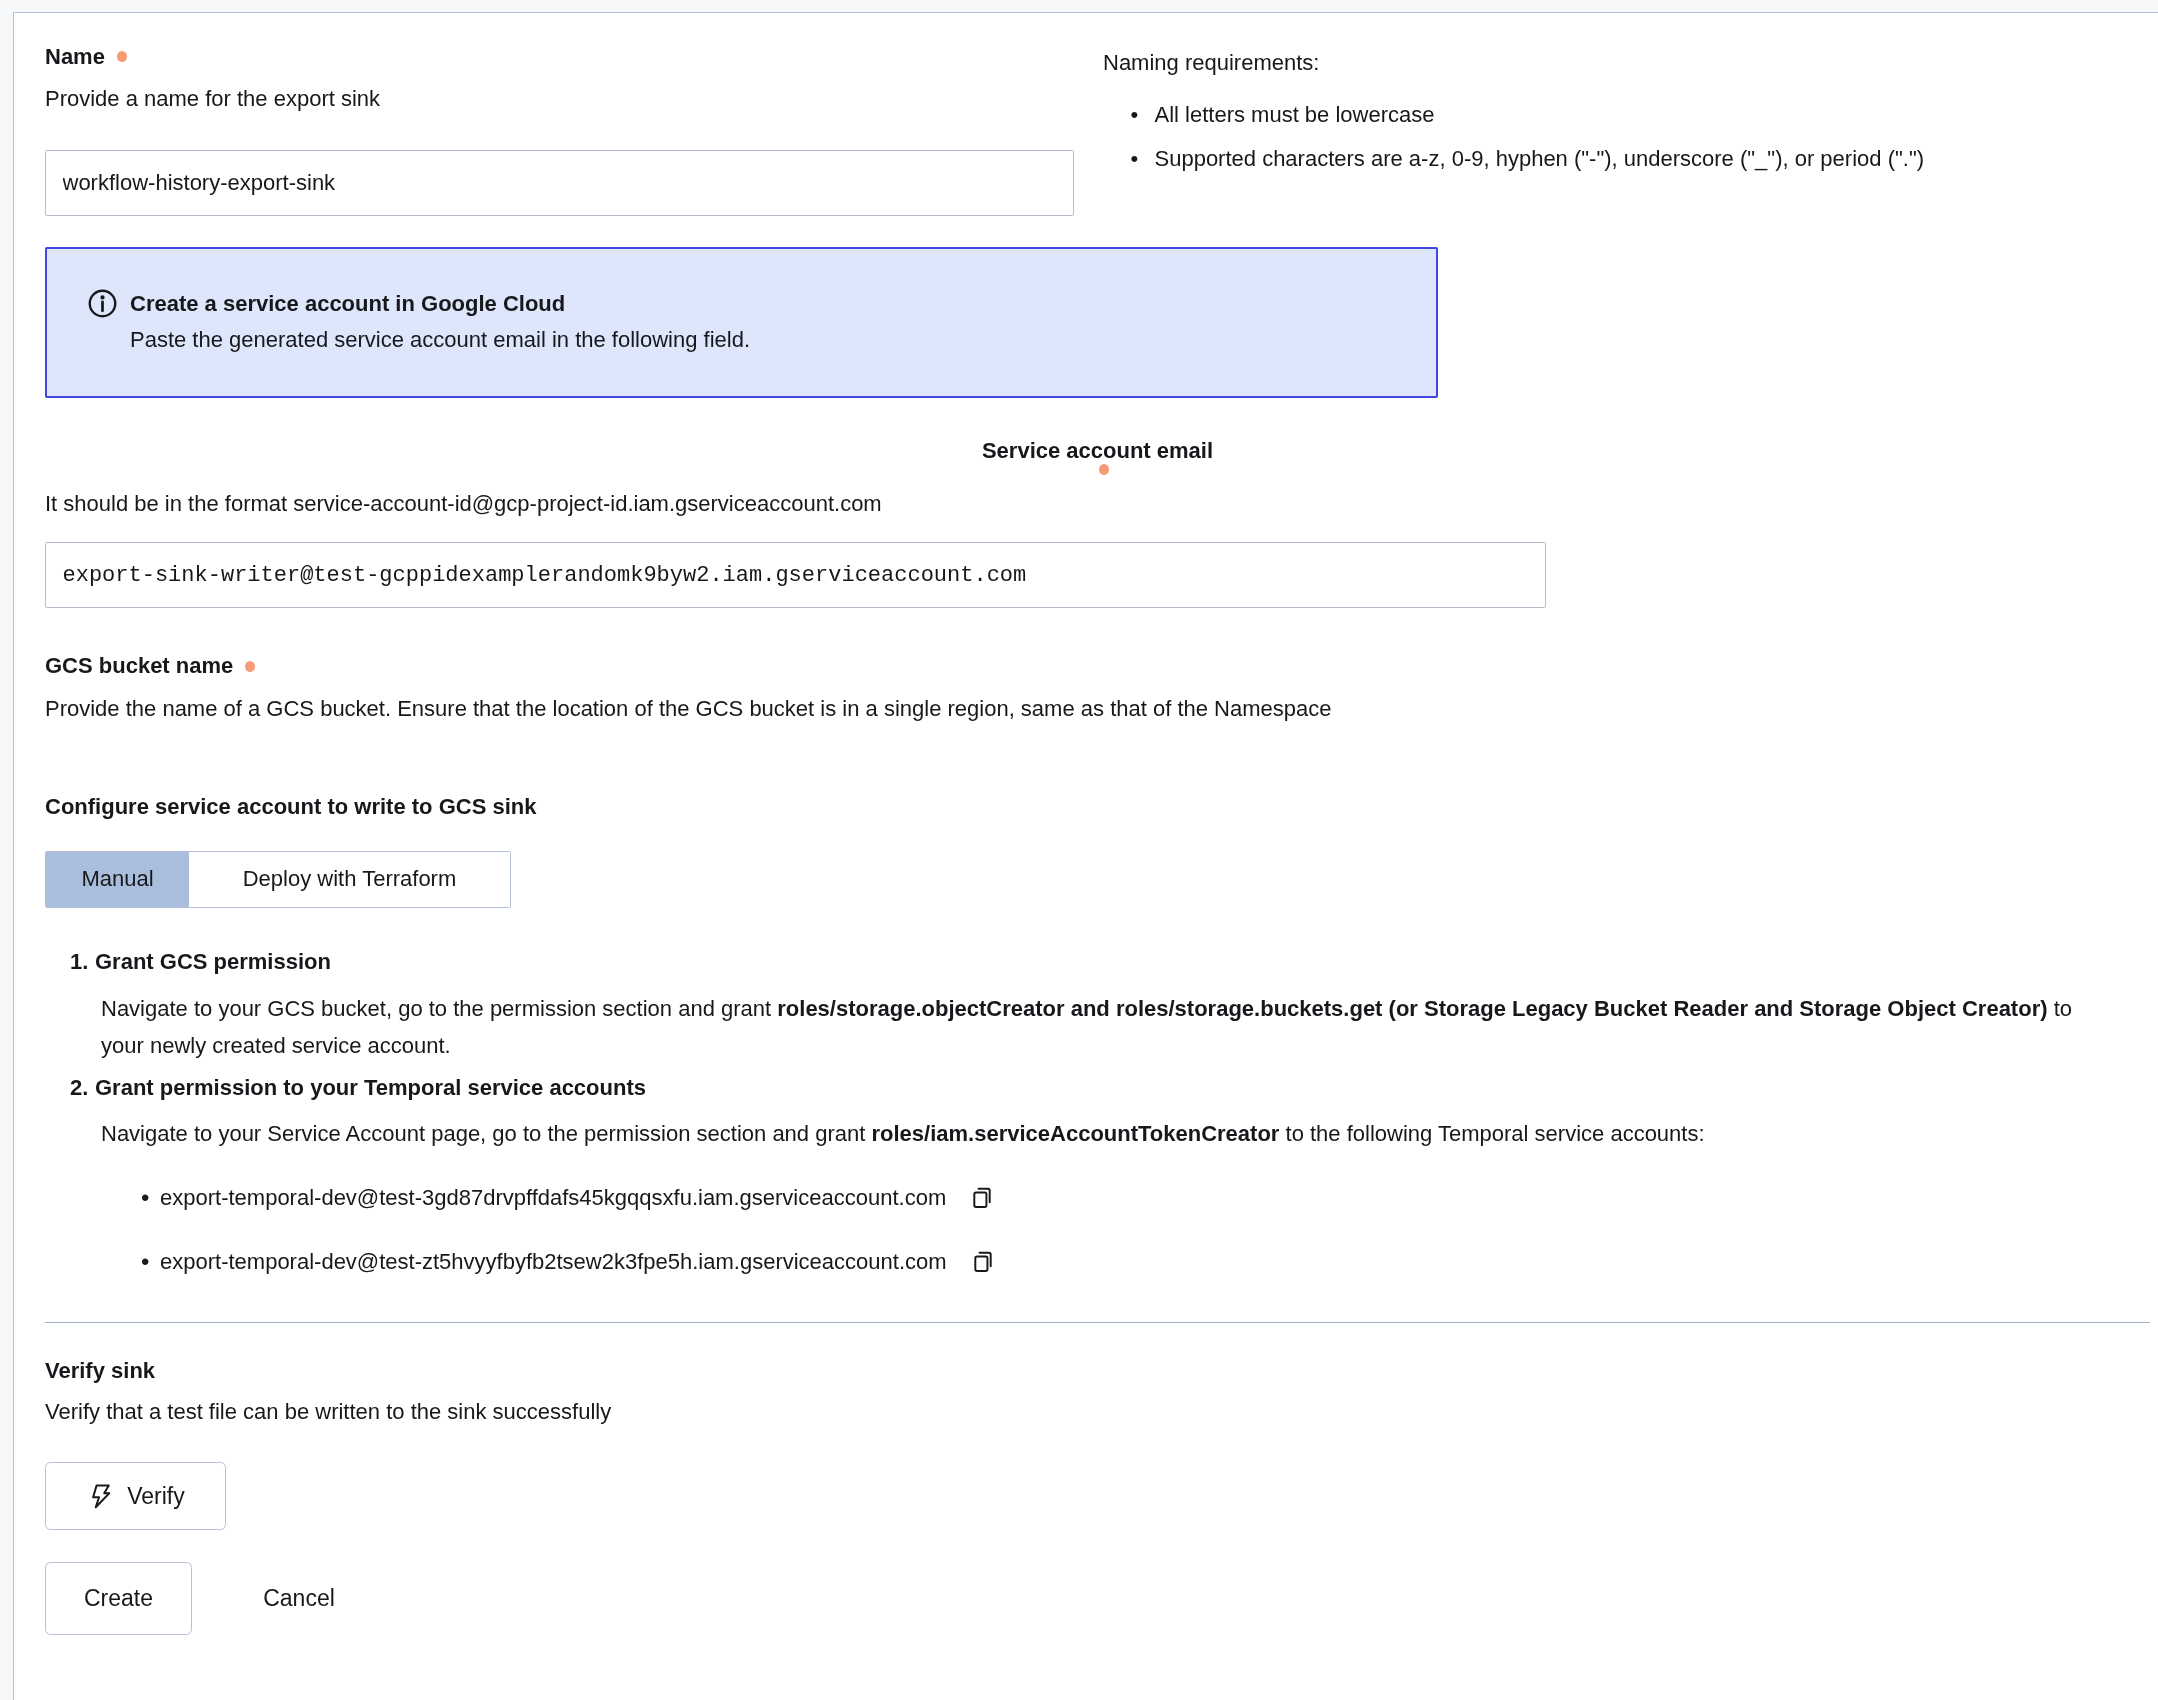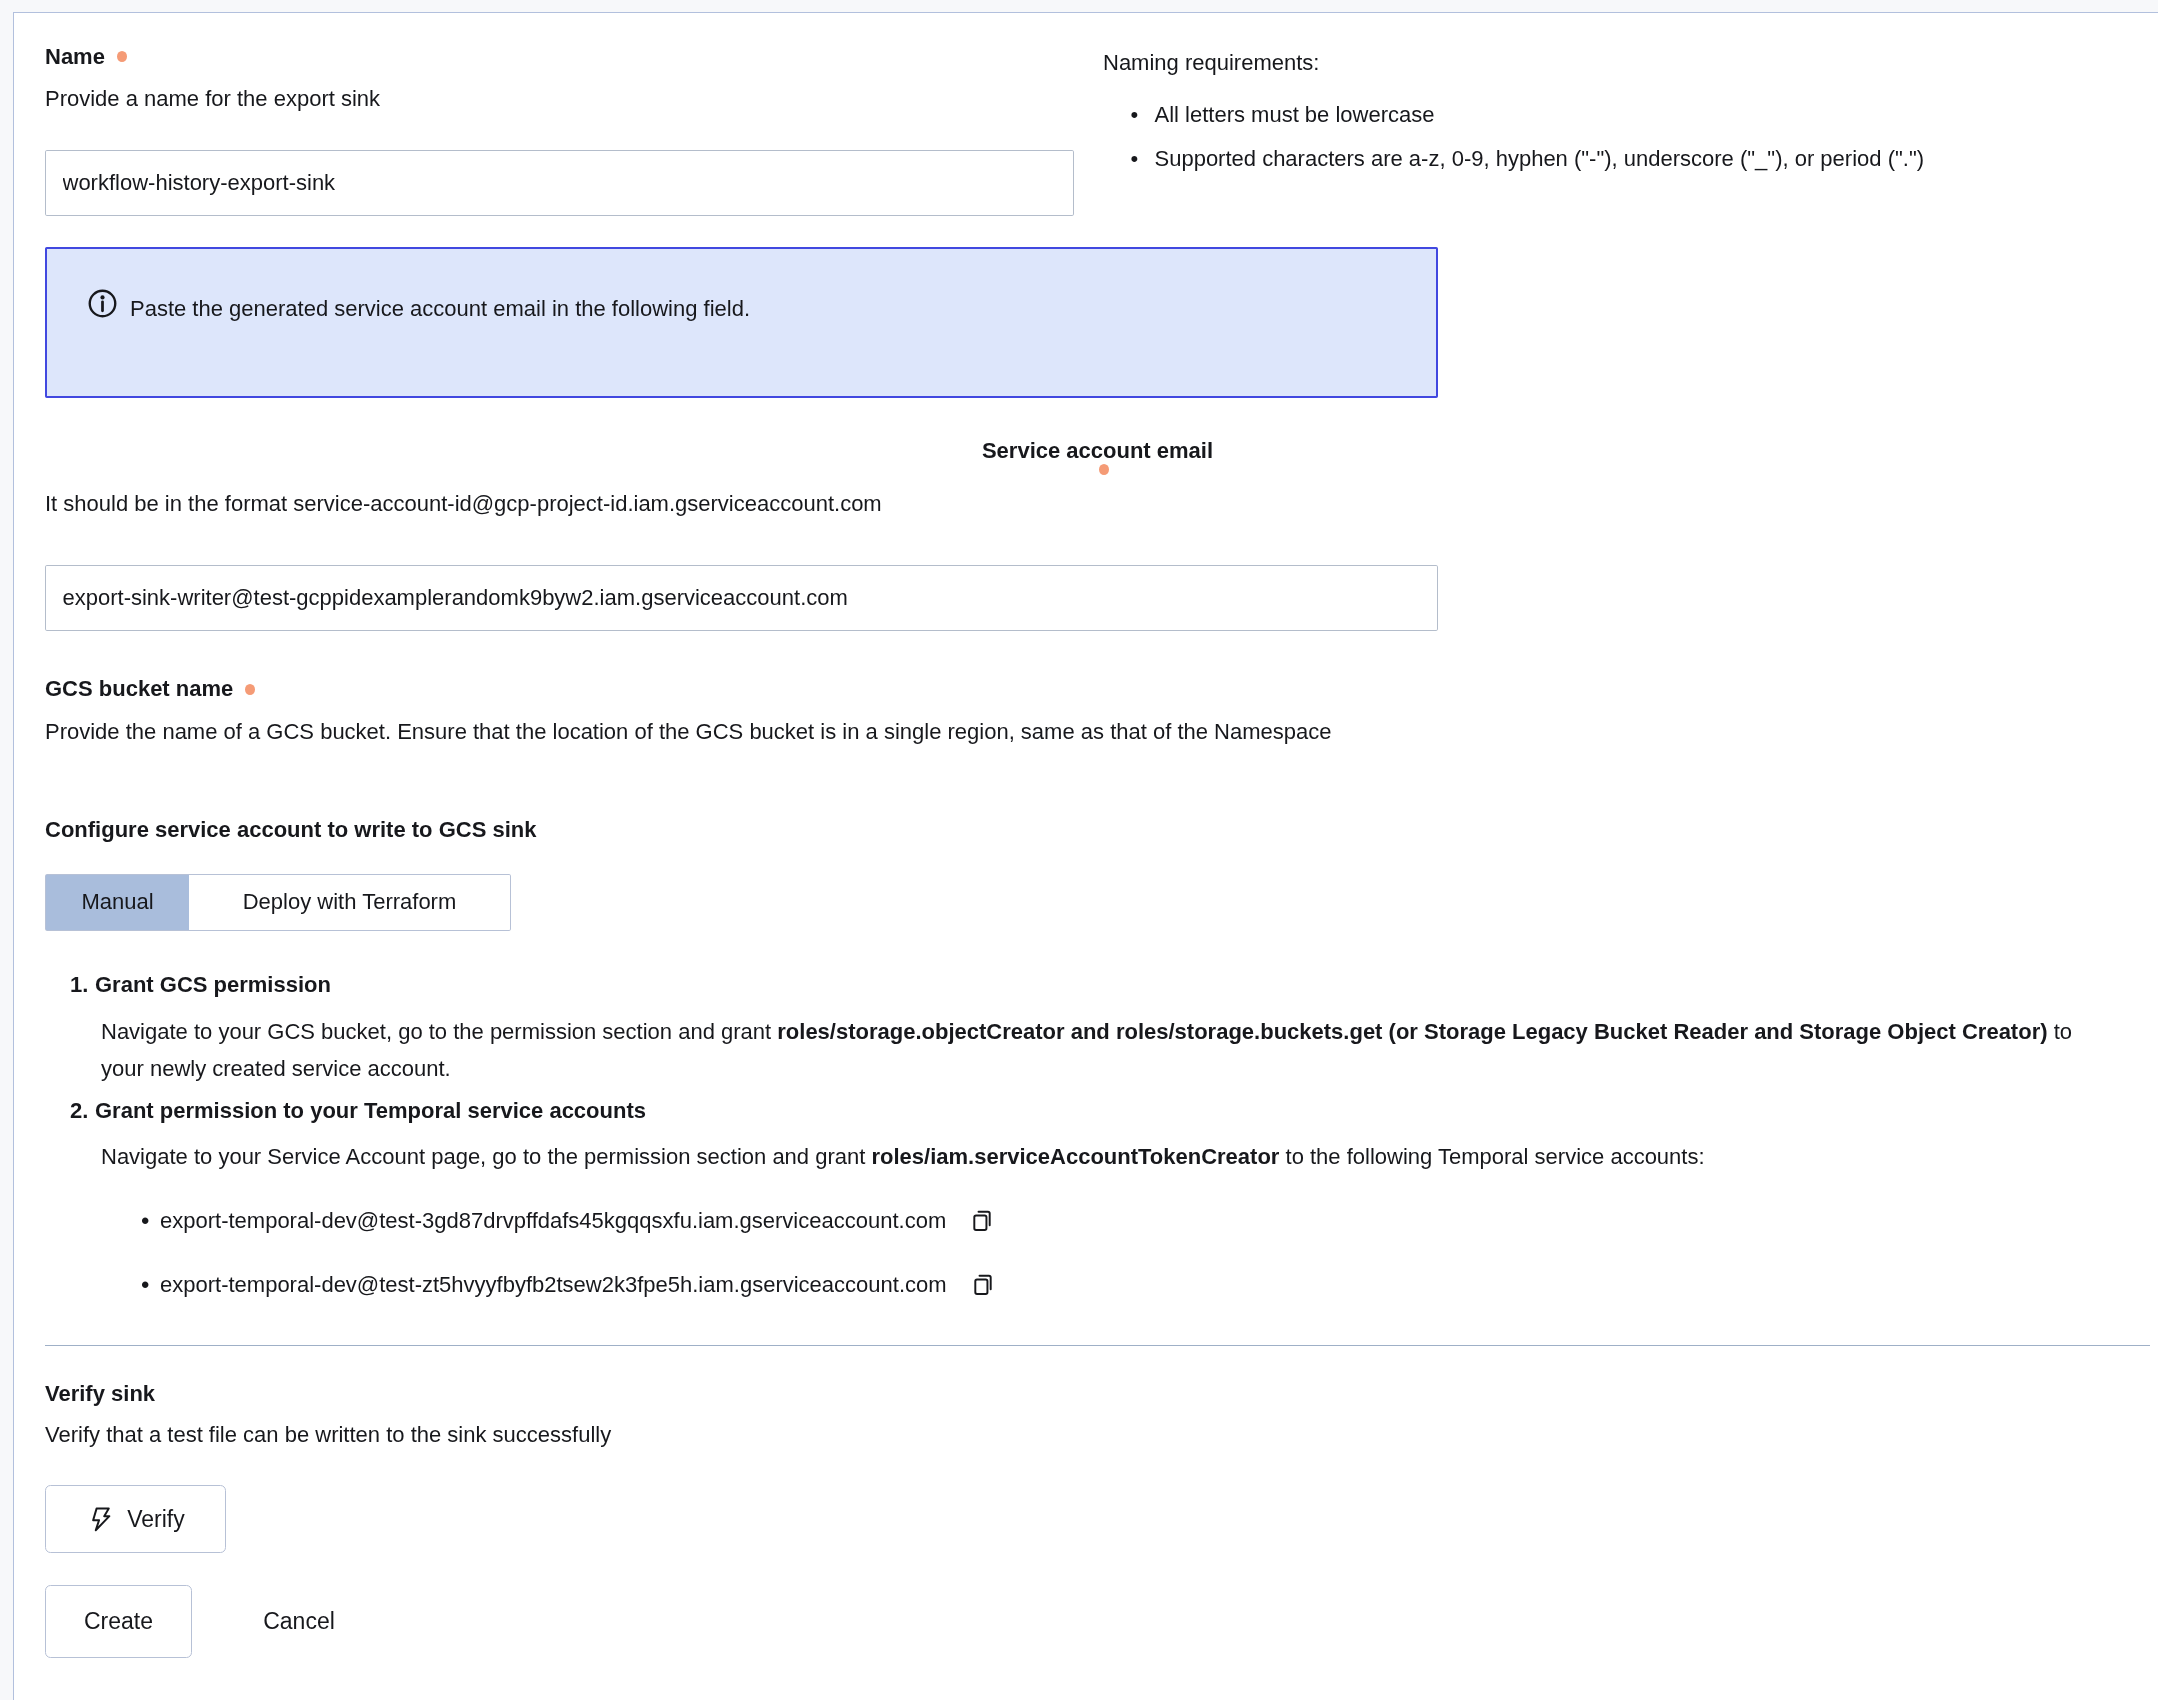--- a/index.html
+++ b/index.html
@@ -53,21 +53,21 @@
     margin-top:31px;width:1393px;height:151px;background:var(--banner-bg);
     border:2.8px solid var(--banner-border);border-radius:1.8px;
     display:flex;align-items:flex-start;padding:39px 18.4px 0 40px;
   }
   .banner-icon{flex:none;margin-top:0px;}
   .banner-text{margin-left:12px;}
   .banner-title{font-weight:700;line-height:31px;}
   .banner-body{line-height:27.5px;margin-top:7.3px;}
 
   .sa-label{margin-top:39px;flex-direction:column;}
-  .sa-input{margin-top:48px;width:1393px;}
+  .sa-input{margin-top:25px;width:1501px;font-family:Liberation Mono, monospace;}
   .gcs-label{margin-top:44px;}
   .gcs-input{
     margin-top:30px;margin-left:-2.8px;width:1399px;height:75px;
     border:4.6px solid var(--focus-border);border-radius:3.7px;padding:0 16.5px;
     display:block;background:#fff;color:var(--text);font-family:inherit;font-size:22px;outline:none;
   }
 
   .configure-heading{margin-top:71px;font-weight:700;line-height:27.5px;}
 
   .tabs{
@@ -155,20 +155,21 @@
     
     <div class="banner">
       <span class="banner-icon">
         <svg width="31" height="31" viewBox="0 0 34 34">
           <circle cx="17" cy="17" r="14" stroke="#17181c" stroke-width="2.6" fill="none"></circle>
           <circle cx="17" cy="10.3" r="2.3" fill="#17181c"></circle>
           <path d="M17 15.2 V 25" stroke="#17181c" stroke-width="3" stroke-linecap="round"></path>
         </svg>
       </span>
       <div class="banner-text">
+        <div class="banner-title">Create a service account in Google Cloud</div>
         <div class="banner-body">Paste the generated service account email in the following field.</div>
       </div>
     </div>
 
     
     <div class="field-label sa-label">
       <span>Service account email</span>
       <span class="req-dot"></span>
     </div>
     <div class="field-desc">It should be in the format service-account-id@gcp-project-id.iam.gserviceaccount.com</div>

